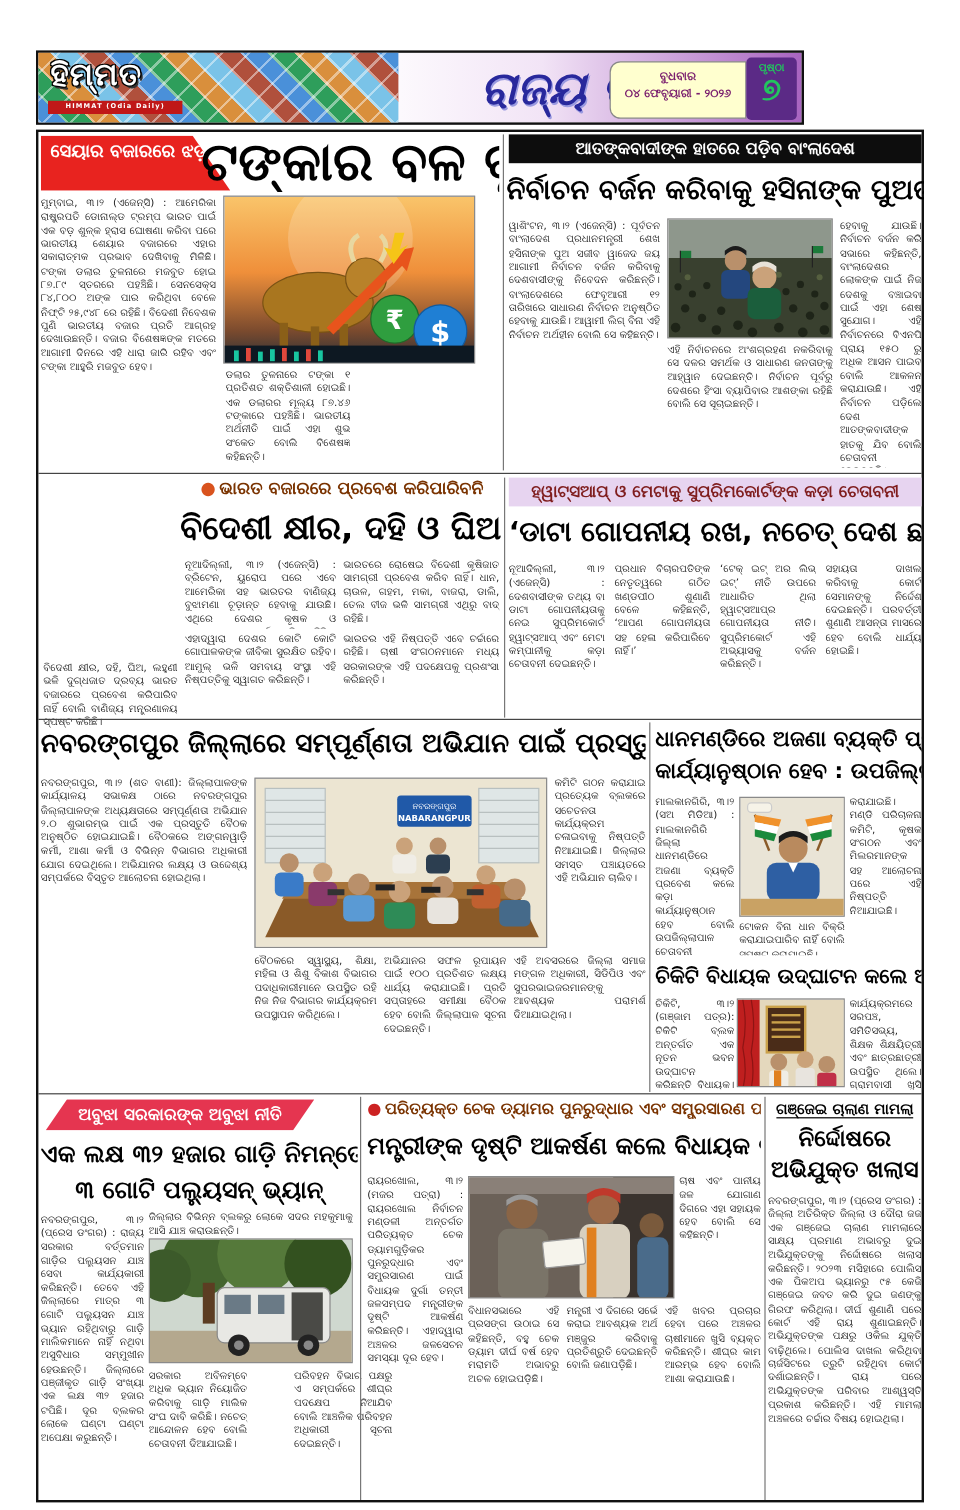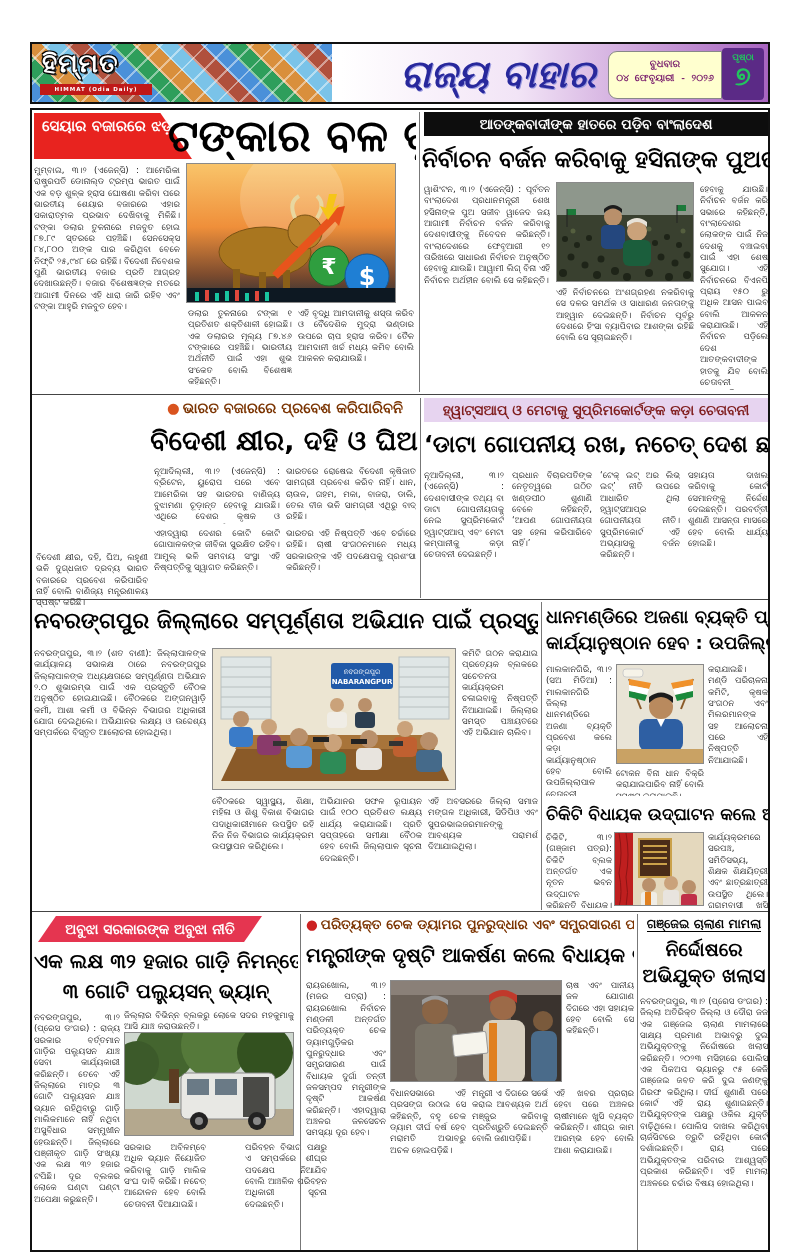--- a/index.html
+++ b/index.html
@@ -14,36 +14,36 @@
   .bullet{color:#d9531e;margin-right:3px;}
   .vrule{position:absolute;width:1px;background:#777;}
   .hrule{position:absolute;height:1px;background:#444;}
   .photo{position:absolute;border:1px solid #8a8a8a;box-sizing:border-box;overflow:hidden;background:#ddd;}
   .blackstrip{position:absolute;background:#0d0d0d;color:#fff;font-weight:700;text-align:center;overflow:hidden;}
   .purplestrip{position:absolute;background:#e7d4f0;color:#7f1d1d;font-weight:700;text-align:center;overflow:hidden;}
   .redflag{position:absolute;background:#e8231f;color:#fff;font-weight:700;
            clip-path:polygon(0 0,80% 0,100% 100%,0 100%);padding:4px 8px;box-sizing:border-box;line-height:1.25;}
   .ribbon{position:absolute;background:#e53550;color:#fff;font-weight:700;text-align:center;
           clip-path:polygon(8% 0,100% 0,92% 100%,0 100%);line-height:26px;overflow:hidden;}
-  .masthead{position:absolute;left:30px;top:42px;width:740px;height:62px;border:2px solid #111;box-sizing:border-box;
+  .masthead{position:absolute;left:30px;top:42px;width:640px;height:62px;border:2px solid #111;box-sizing:border-box;
             background:linear-gradient(90deg,#ffffff 42%,#f2e4f6 66%,#a864c0 100%);}
   .collage{position:absolute;left:0;top:0;width:300px;height:100%;
      background:
        repeating-linear-gradient(45deg,rgba(255,255,255,.45) 0 2px,transparent 2px 16px),
        repeating-linear-gradient(-45deg,rgba(255,255,255,.45) 0 2px,transparent 2px 16px),
        repeating-linear-gradient(45deg,#4a90d9 0 16px,#2e9e5b 16px 32px,#d98f3c 32px 48px,#7ac3e8 48px 64px,#b0503c 64px 80px);}
   .logo-main{position:absolute;left:10px;top:4px;font-size:26px;font-weight:800;color:#fff;letter-spacing:1px;
              text-shadow:-1px -1px 0 #000,1px -1px 0 #000,-1px 1px 0 #000,1px 1px 0 #000,2px 2px 0 #333;}
   .logo-sub{position:absolute;left:8px;top:40px;width:112px;height:11px;background:#c01818;color:#fff;
             font-size:5.5px;font-weight:700;text-align:center;line-height:11px;letter-spacing:1px;}
   .section-title{position:absolute;left:316px;top:2px;width:300px;height:56px;line-height:56px;text-align:center;
                  font-size:38px;font-weight:800;font-style:italic;color:#28289c;
                  text-shadow:1px 1px 0 #9a9ae0;white-space:nowrap;overflow:hidden;}
   .datebox{position:absolute;right:46px;top:7px;width:112px;height:46px;background:#ffffcf;border:1px solid #888;
-           border-radius:9px 0 0 9px;text-align:center;color:#7a1f6e;font-weight:700;font-family:Liberation Mono, monospace;}
+           border-radius:9px 0 0 9px;text-align:center;color:#7a1f6e;font-weight:700;}
   .datebox .d1{font-size:10px;margin-top:7px;}
   .datebox .d2{font-size:9.5px;margin-top:3px;}
   .pagebox{position:absolute;right:4px;top:4px;width:42px;height:52px;background:#5b2a86;color:#22c55e;text-align:center;
            border-radius:4px;}
   .pagebox .pl{font-size:9px;font-weight:700;margin-top:4px;}
   .pagebox .pn{font-size:26px;font-weight:800;line-height:26px;}
 </style>
 </head>
 <body>
 
@@ -104,21 +104,20 @@
           <rect x="38" y="127" width="4" height="10" fill="#18c5a0"></rect>
         <rect x="48" y="126" width="4" height="11" fill="#e0483c"></rect>
           <rect x="58" y="129" width="4" height="8" fill="#18c5a0"></rect>
         <rect x="68" y="127" width="4" height="10" fill="#e0483c"></rect>
           <rect x="78" y="128" width="4" height="9" fill="#18c5a0"></rect>
       </g>
     </svg>
   </div>
   <div class="col" style="left:34px;top:165px;width:146px;height:226px;">ମୁମ୍ବାଇ, ୩।୨ (ଏଜେନ୍ସି) : ଆମେରିକା ରାଷ୍ଟ୍ରପତି ଡୋନାଲ୍ଡ ଟ୍ରମ୍ପ ଭାରତ ପାଇଁ ଏକ ବଡ଼ ଶୁଳ୍କ ହ୍ରାସ ଘୋଷଣା କରିବା ପରେ ଭାରତୀୟ ଶେୟାର ବଜାରରେ ଏହାର ସକାରାତ୍ମକ ପ୍ରଭାବ ଦେଖିବାକୁ ମିଳିଛି। ଟଙ୍କା ଡଲାର ତୁଳନାରେ ମଜବୁତ ହୋଇ ୮୭.୮୯ ସ୍ତରରେ ପହଞ୍ଚିଛି। ସେନସେକ୍ସ ୮୪,୮୦୦ ଅଙ୍କ ପାର କରିଥିବା ବେଳେ ନିଫ୍ଟି ୨୫,୯୪୮ ରେ ରହିଛି। ବିଦେଶୀ ନିବେଶକ ପୁଣି ଭାରତୀୟ ବଜାର ପ୍ରତି ଆଗ୍ରହ ଦେଖାଉଛନ୍ତି। ବଜାର ବିଶେଷଜ୍ଞଙ୍କ ମତରେ ଆଗାମୀ ଦିନରେ ଏହି ଧାରା ଜାରି ରହିବ ଏବଂ ଟଙ୍କା ଆହୁରି ମଜବୁତ ହେବ।</div>
   <div class="col" style="left:188px;top:308px;width:104px;height:84px;">ଡଲାର ତୁଳନାରେ ଟଙ୍କା ୧ ପ୍ରତିଶତ ଶକ୍ତିଶାଳୀ ହୋଇଛି। ଏକ ଡଲାରର ମୂଲ୍ୟ ୮୭.୪୬ ଟଙ୍କାରେ ପହଞ୍ଚିଛି। ଭାରତୀୟ ଅର୍ଥନୀତି ପାଇଁ ଏହା ଶୁଭ ସଂକେତ ବୋଲି ବିଶେଷଜ୍ଞ କହିଛନ୍ତି।</div>
-  <div class="col" style="left:298px;top:308px;width:116px;height:84px;">ଏହି ବୃଦ୍ଧି ଆମଦାନୀକୁ ଶସ୍ତା କରିବ ଓ ବୈଦେଶିକ ମୁଦ୍ରା ଭଣ୍ଡାର ଉପରେ ଚାପ ହ୍ରାସ କରିବ। ତୈଳ ଆମଦାନୀ ଖର୍ଚ୍ଚ ମଧ୍ୟ କମିବ ବୋଲି ଆକଳନ କରାଯାଉଛି।</div>
 
   <div class="vrule" style="left:419px;top:112px;height:280px;"></div>
 
   <div class="blackstrip" style="left:424px;top:112px;width:344px;height:24px;font-size:14px;line-height:24px;">ଆତଙ୍କବାଦୀଙ୍କ ହାତରେ ପଡ଼ିବ ବାଂଲାଦେଶ</div>
   <div class="hl nowrap" style="left:422px;top:138px;width:348px;height:42px;font-size:23px;line-height:42px;">ନିର୍ବାଚନ ବର୍ଜନ କରିବାକୁ ହସିନାଙ୍କ ପୁଅଙ୍କ ଅପିଲ୍</div>
   <div class="photo" style="left:556px;top:182px;width:138px;height:100px;">
     <svg width="138" height="100" viewBox="0 0 138 100">
       <rect width="138" height="100" fill="#8e978c"></rect>
       <rect y="32" width="138" height="68" fill="#39402f"></rect>
       <g fill="#1e2418">

